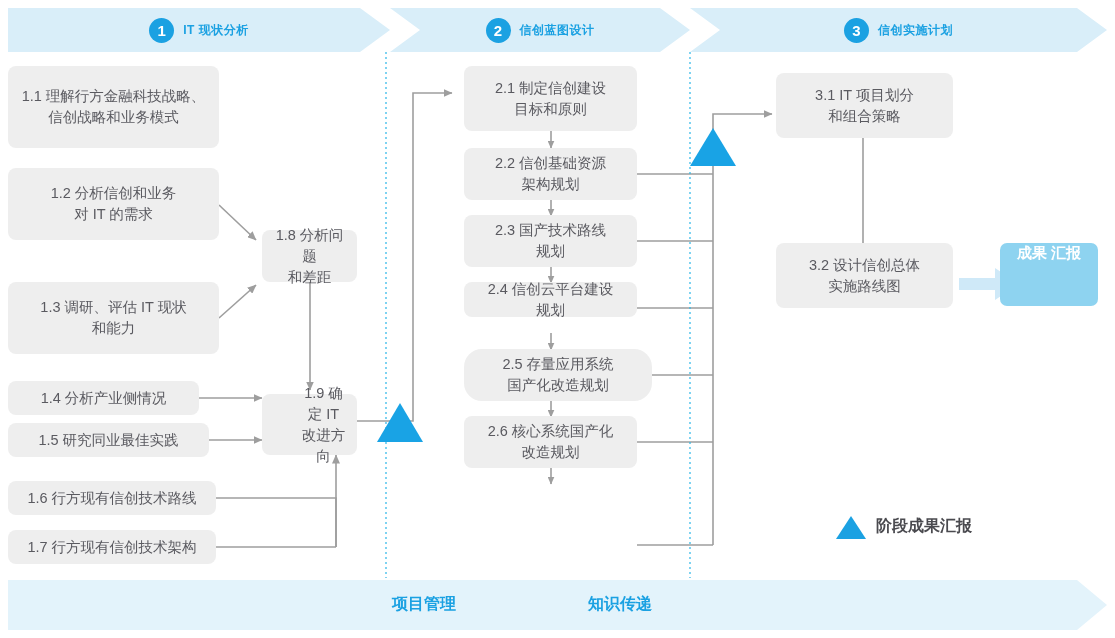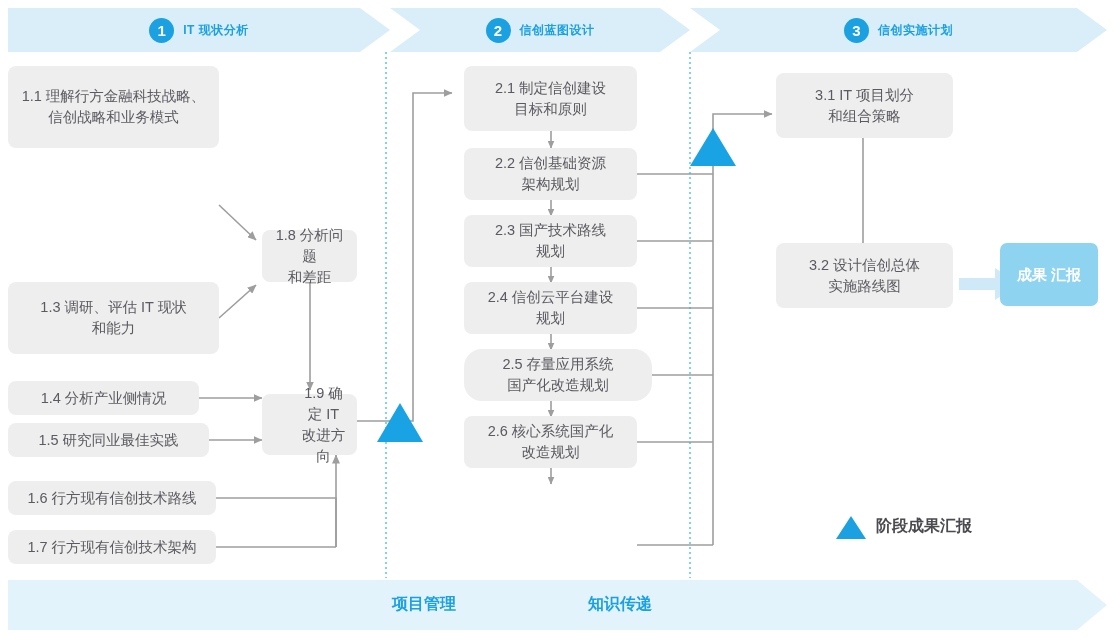--- a/index.html
+++ b/index.html
@@ -52,21 +52,21 @@
     box-sizing:border-box;
   }
   .node span{display:block;}
   
   .result-chip{
     position:absolute;
     background:#8ed3f0;
     border-radius:7px;
     color:#ffffff;font-weight:bold;font-size:15px;
     line-height:20px;
-    display:flex;align-items:center;justify-content:center;
+    display:flex;align-items:flex-start;justify-content:center;
     text-align:center;
   }
   
   #wires{position:absolute;left:0;top:0;width:1115px;height:638px;pointer-events:none;}
   
   .legend{
     position:absolute;left:836px;top:516px;
     display:flex;align-items:flex-start;gap:10px;
   }
   .legend-tri{
@@ -175,20 +175,26 @@
     <polygon points="400,403 423,442 377,442" fill="#19a3e5"></polygon>
     <polygon points="713,128 736,166 690,166" fill="#19a3e5"></polygon>
   </svg>
 
   <div class="node" style="left:8px;top:66px;width:211px;height:82px;">
     <span>
       <span>1.1 理解行方金融科技战略、</span>
       <span>信创战略和业务模式</span>
     </span>
   </div>
+  <div class="node" style="left:8px;top:168px;width:211px;height:72px;">
+    <span>
+      <span>1.2 分析信创和业务</span>
+      <span>对 IT 的需求</span>
+    </span>
+  </div>
   <div class="node" style="left:8px;top:282px;width:211px;height:72px;">
     <span>
       <span>1.3 调研、评估 IT 现状</span>
       <span>和能力</span>
     </span>
   </div>
   <div class="node" style="left:8px;top:381px;width:191px;height:34px;">
     <span>1.4 分析产业侧情况</span>
   </div>
   <div class="node" style="left:8px;top:423px;width:201px;height:34px;">
@@ -224,21 +230,21 @@
       <span>2.2 信创基础资源</span>
       <span>架构规划</span>
     </span>
   </div>
   <div class="node" style="left:464px;top:215px;width:173px;height:52px;">
     <span>
       <span>2.3 国产技术路线</span>
       <span>规划</span>
     </span>
   </div>
-  <div class="node" style="left:464px;top:282px;width:173px;height:52px;">
+  <div class="node" style="left:464px;top:282px;width:173px;height:35px;">
     <span>
       <span>2.4 信创云平台建设</span>
       <span>规划</span>
     </span>
   </div>
   <div class="node" style="left:464px;top:349px;width:188px;height:52px;border-radius:18px;">
     <span>
       <span>2.5 存量应用系统</span>
       <span>国产化改造规划</span>
     </span>

